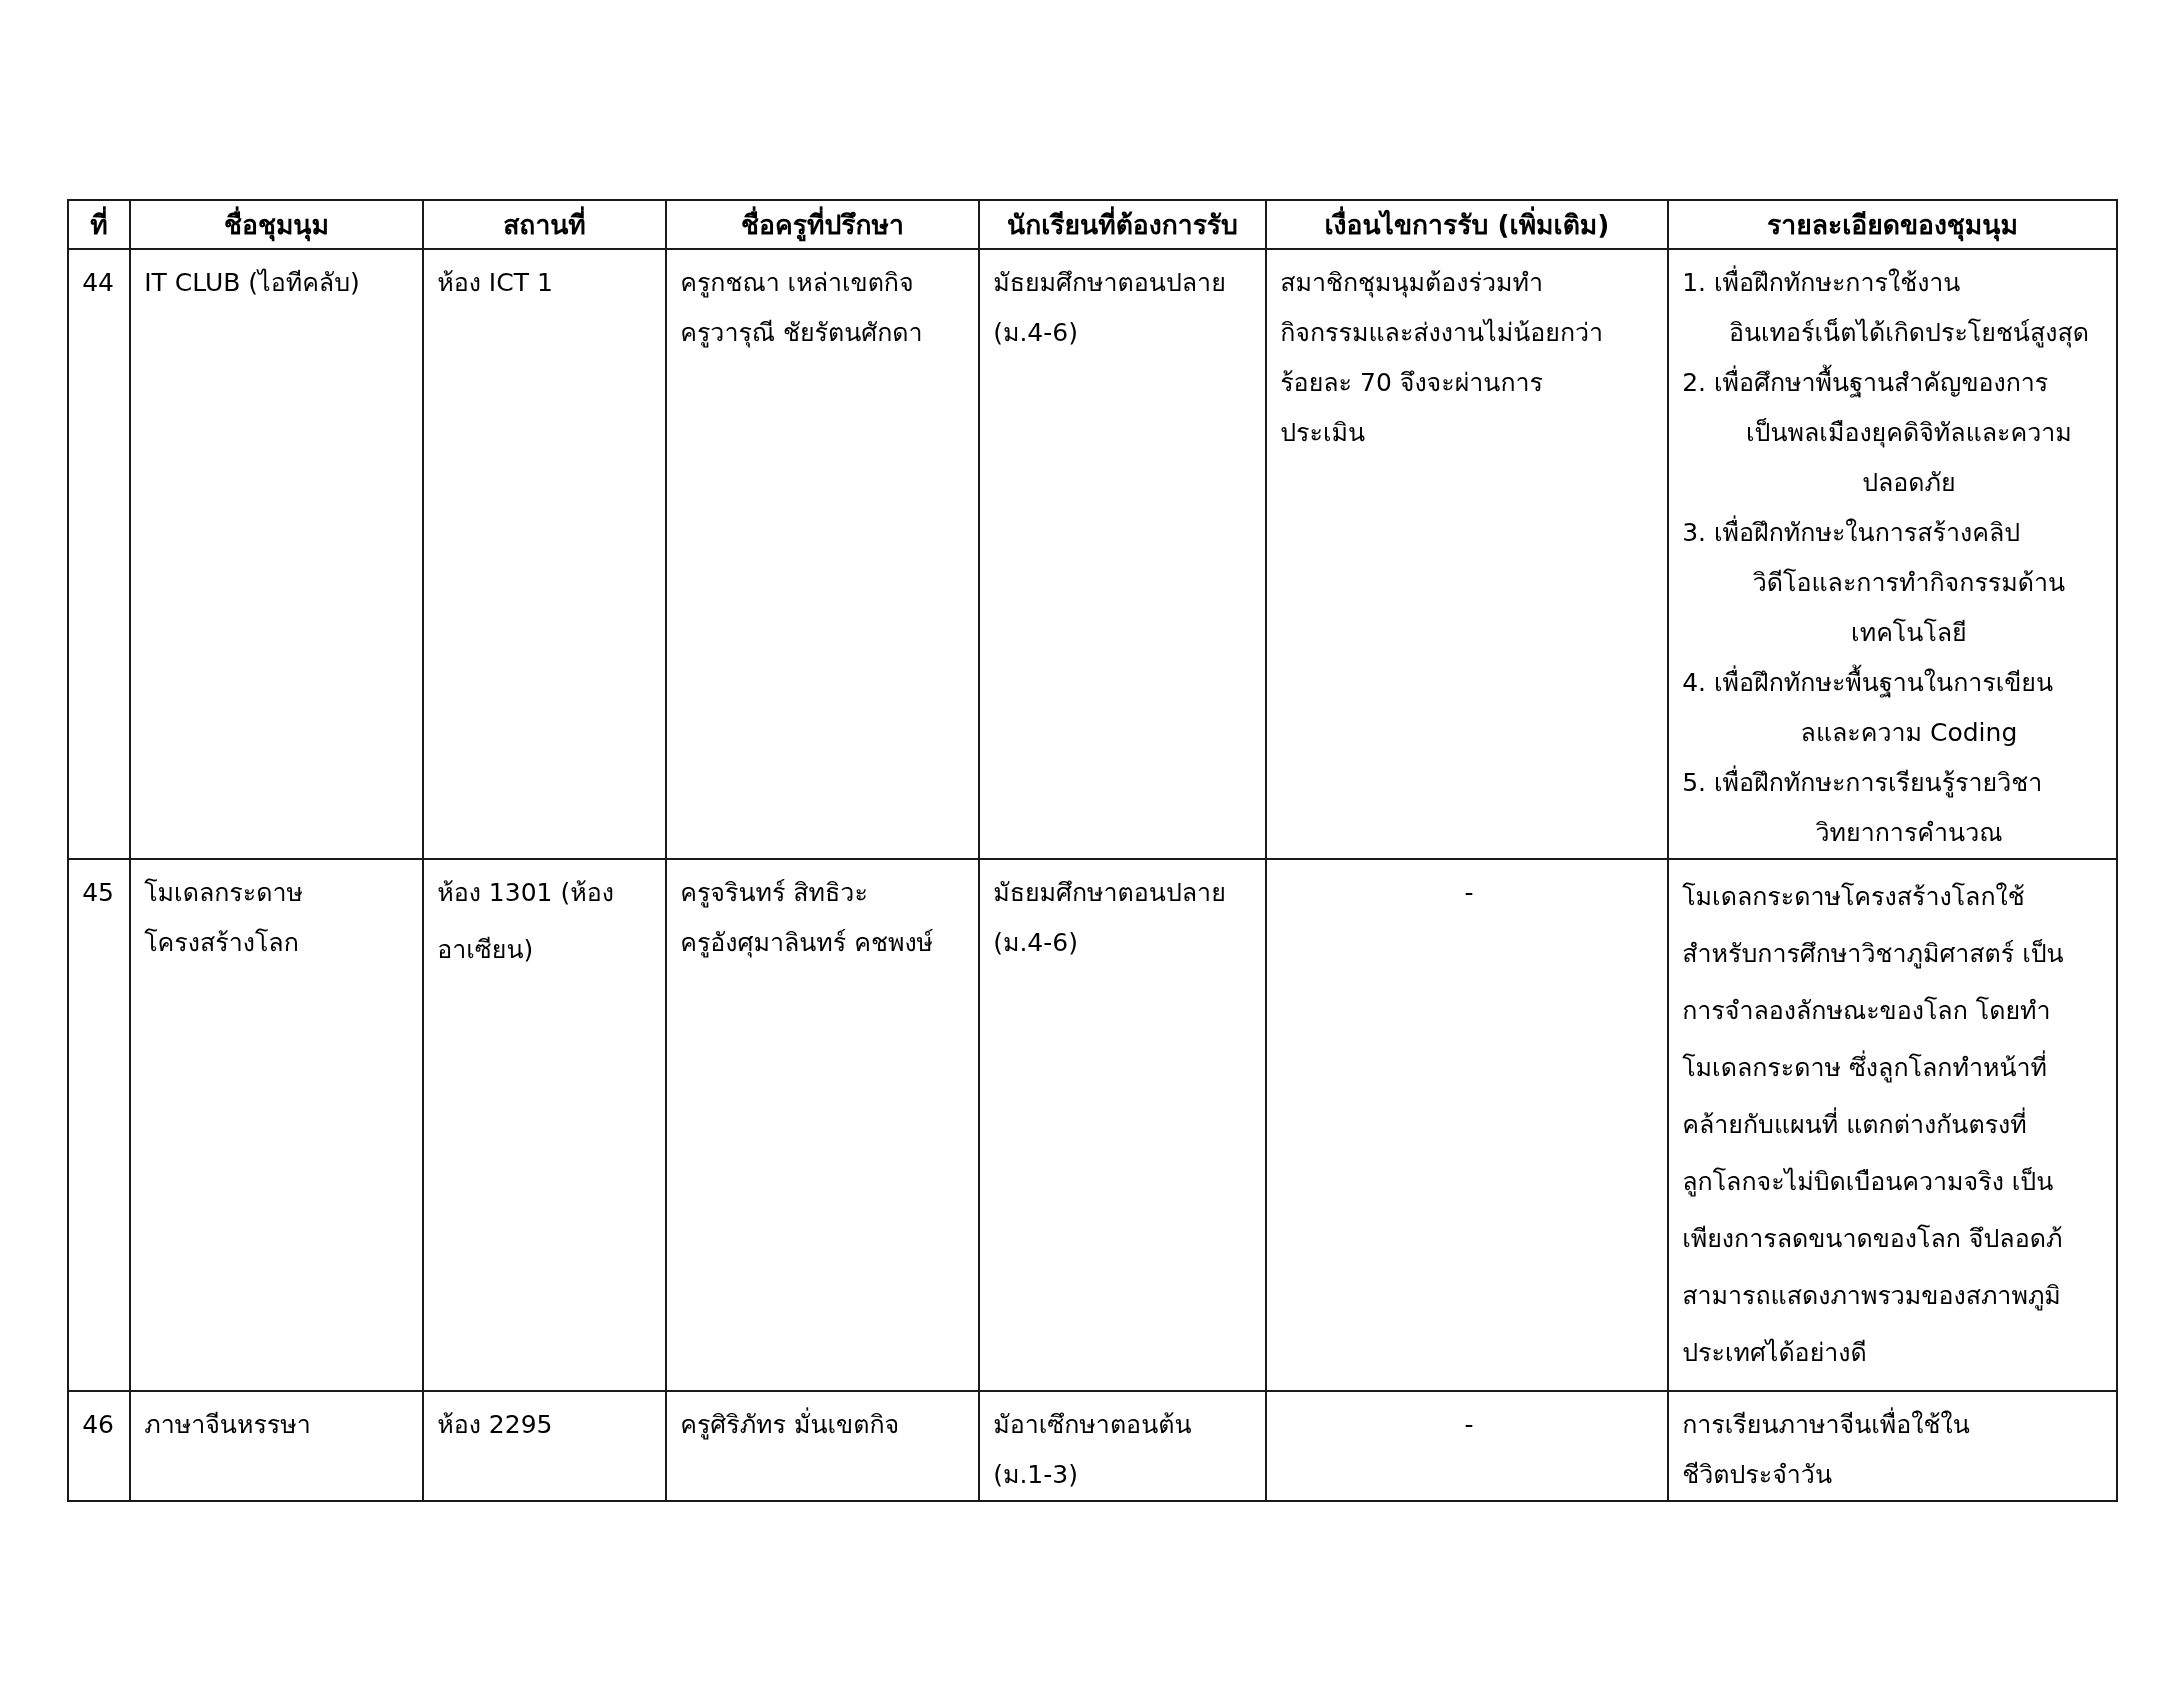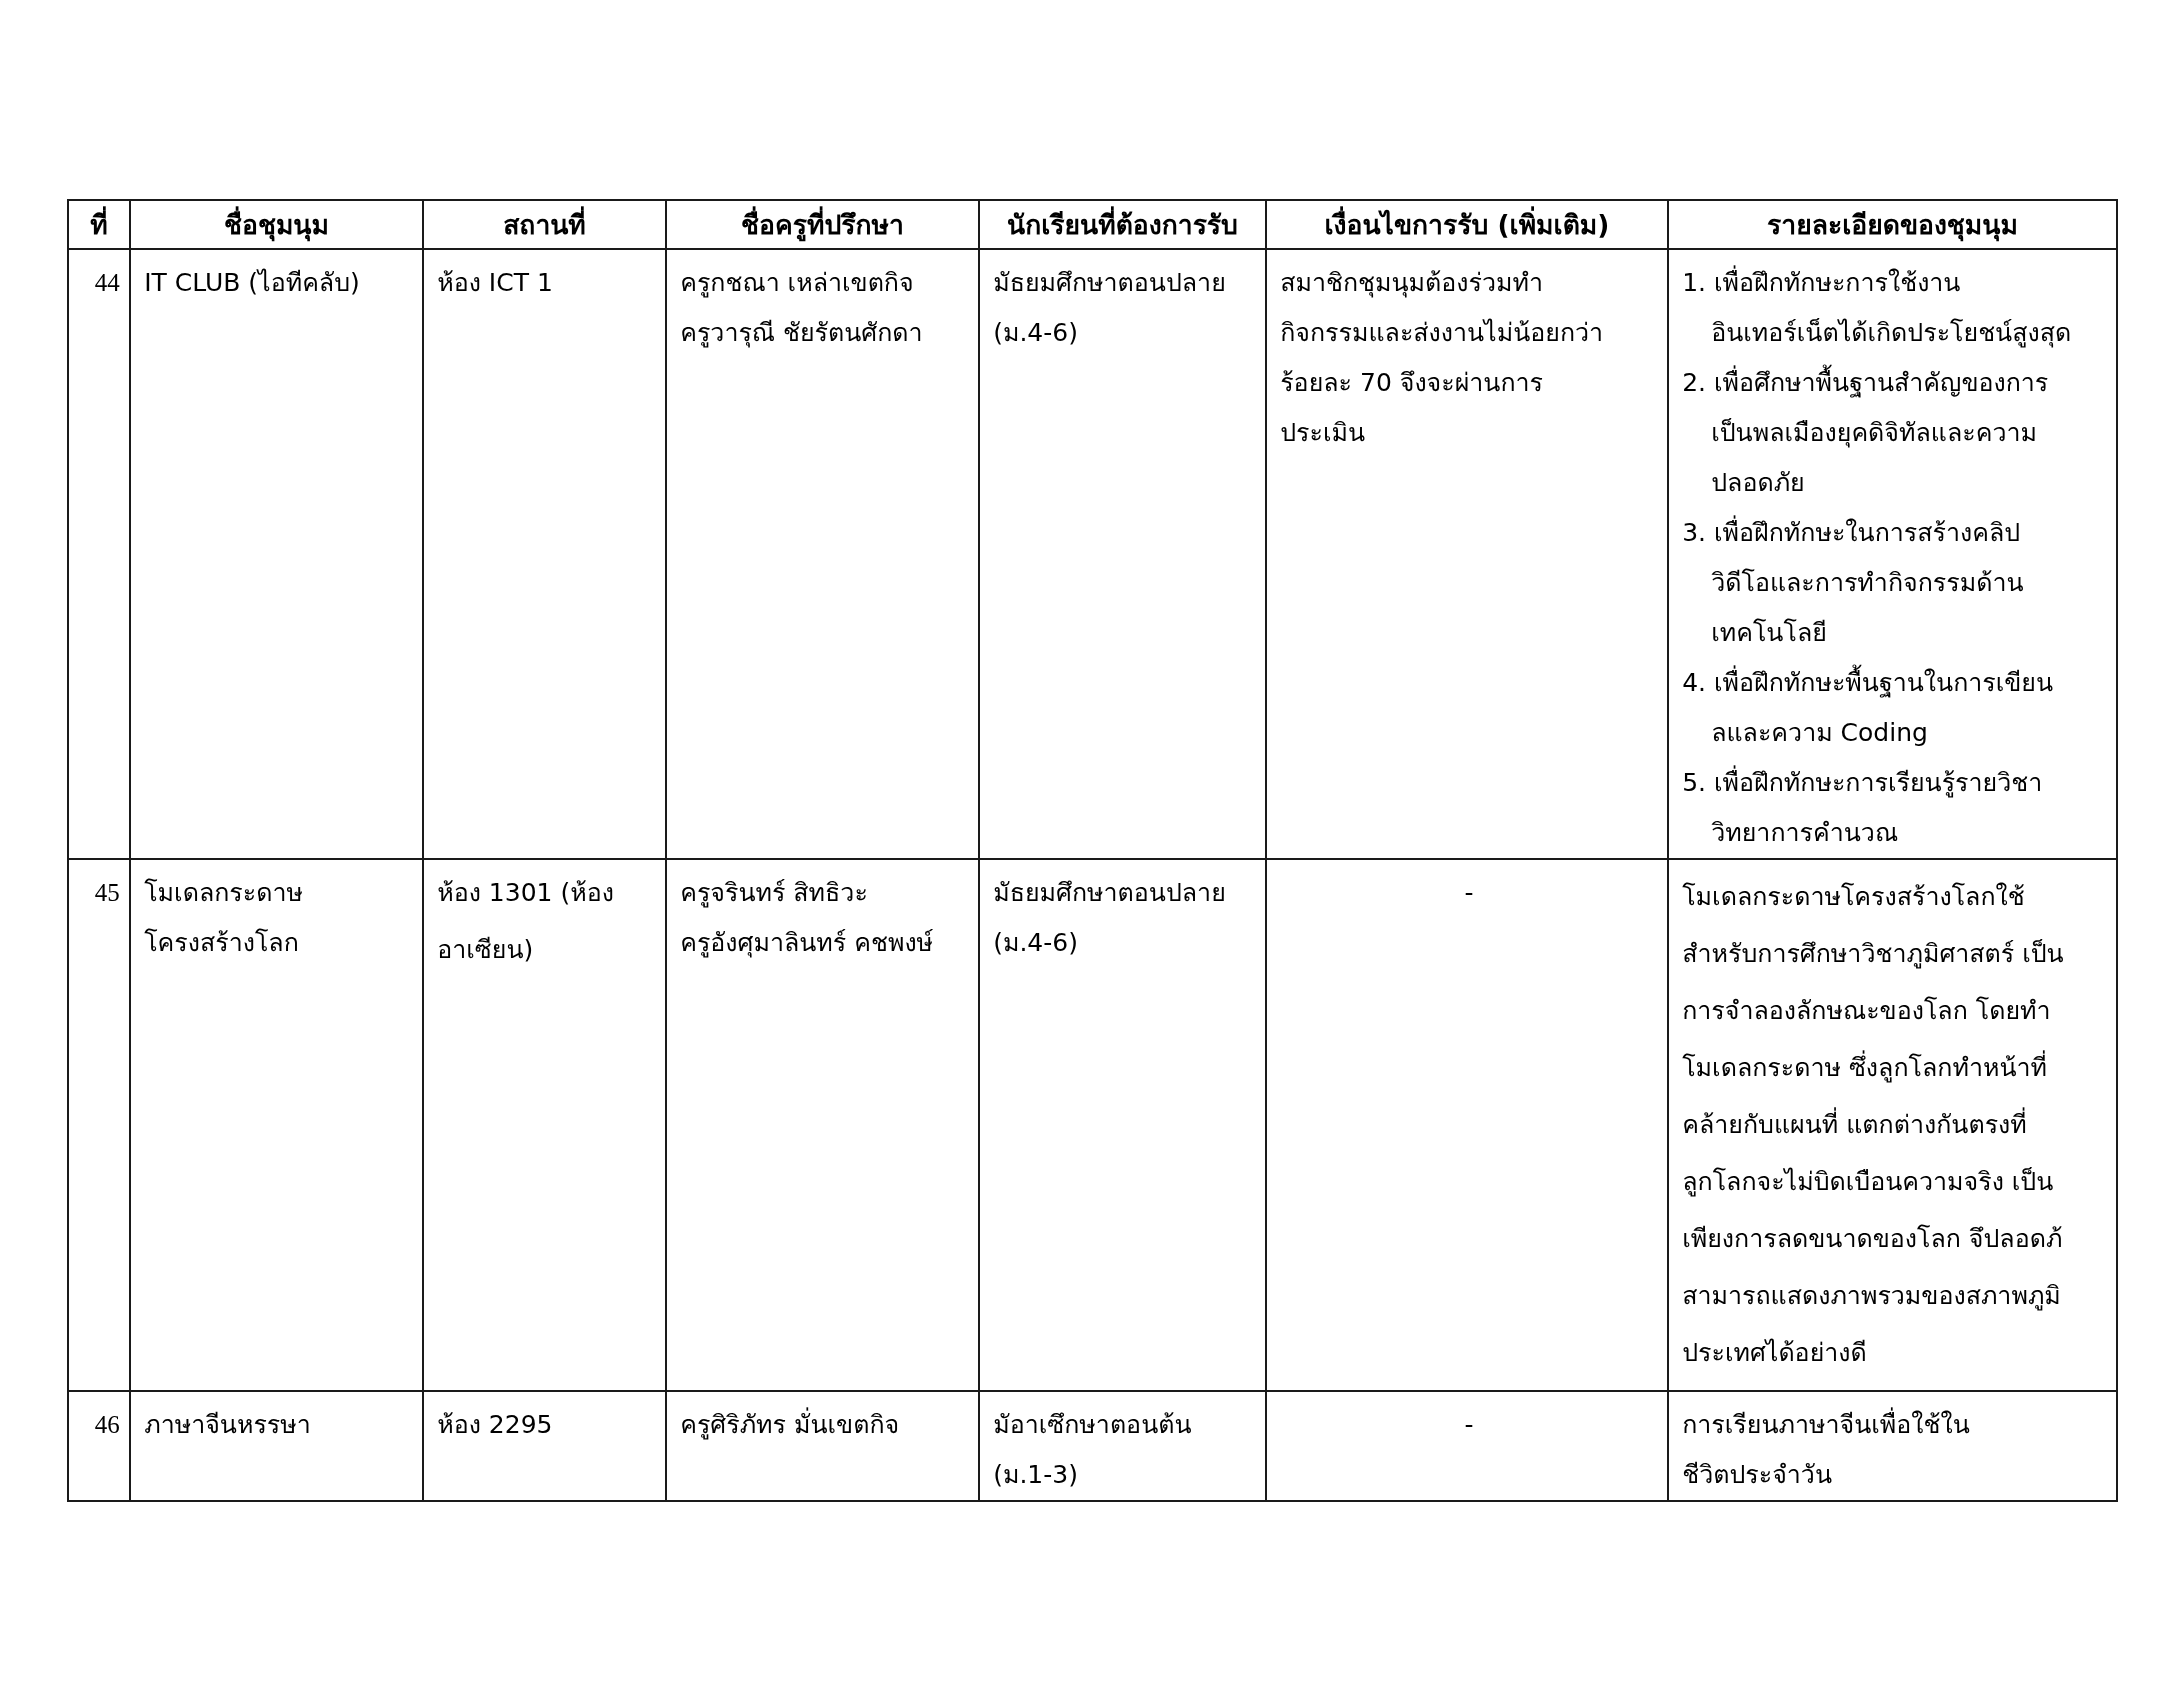--- a/index.html
+++ b/index.html
@@ -41,24 +41,24 @@
       font-size: 26.5px;
       text-align: center;
       vertical-align: middle;
       line-height: 1.1;
     }
     table.club-table td {
       font-size: 25px;
       line-height: 50px;
       padding: 8px 9.3px 0 13.2px;
     }
-    td.num-cell { text-align: right; padding-left: 5.3px; padding-right: 5.3px; font-family: Liberation Serif, serif; }
+    td.num-cell { text-align: left; padding-left: 5.3px; padding-right: 5.3px; }
     td.center-cell { text-align: center; }
     .line { display: block; white-space: nowrap; }
-    .ol-item .line.cont { padding-left: 29px; }
+    .ol-item .line.cont { padding-left: 29px; text-align: center; }
     .ol-item .line { line-height: 50px; }
     tr.row-44 { height: 597px; }
     tr.row-45 { height: 532px; margin-top: 36px; }
     tr.row-45 td.detail-cell .line { line-height: 57px; }
     tr.row-46 { height: 101px; }
   </style>
 </head>
 <body>
 
 <div class="page">

